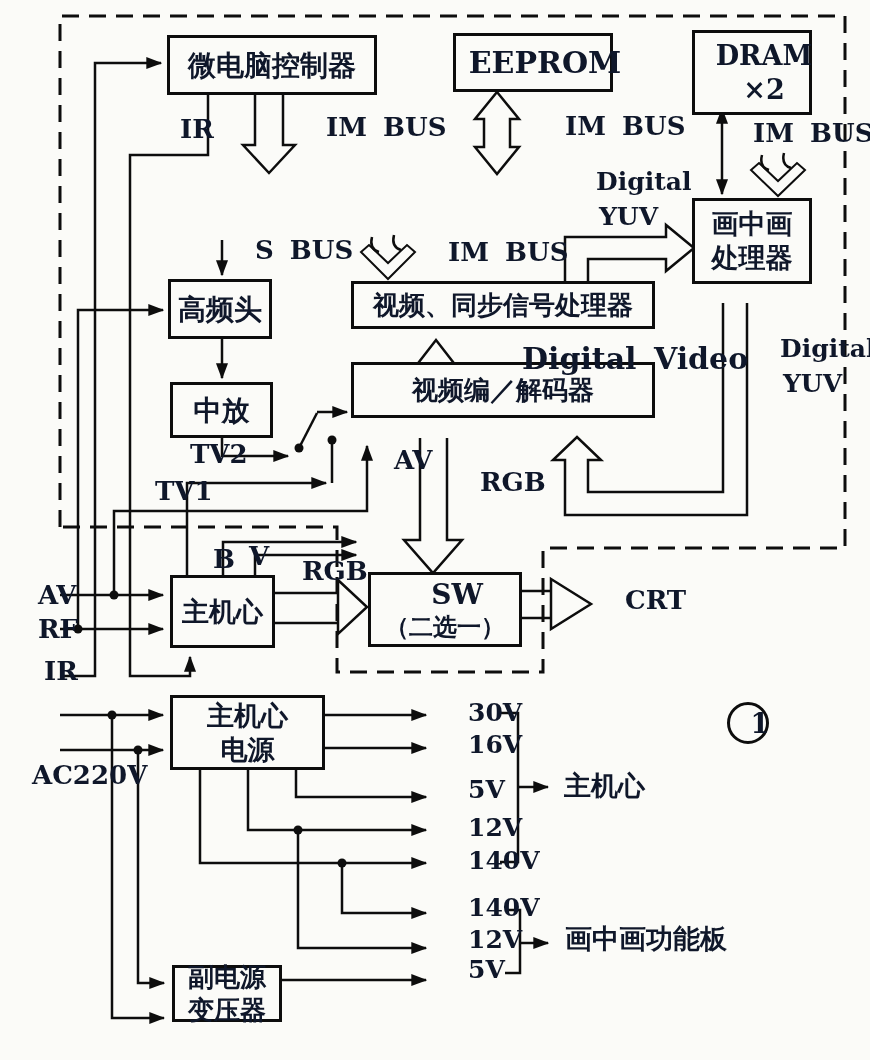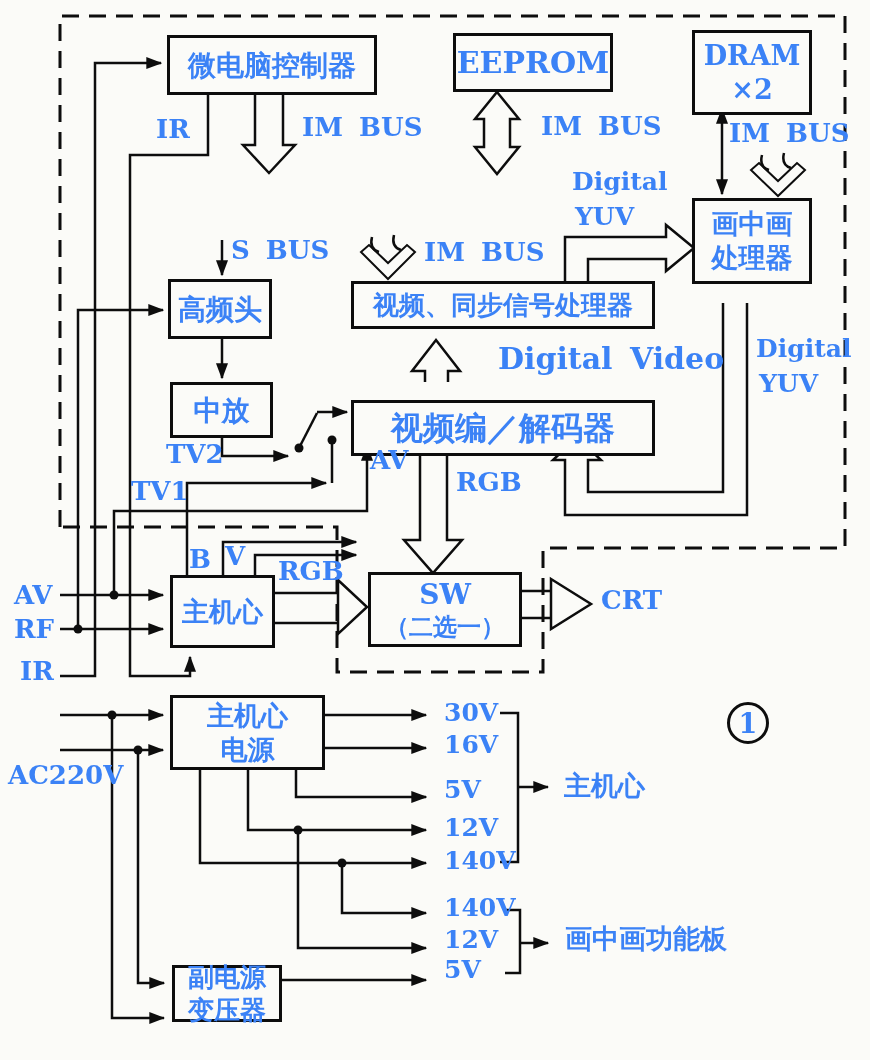--- a/index.html
+++ b/index.html
@@ -1,19 +1,19 @@
 <!DOCTYPE html>
 <html><head>
 <meta charset="utf-8">
 <style>
   html,body{margin:0;padding:0;background:#e9e9e6;}
   .stage{position:relative;width:870px;height:1060px;background:#fbfbf8;overflow:hidden;
-         color:#3b82f6;}
+         color:#0f172a;}
   .cjk{font-family:"DejaVu Sans","Liberation Sans",sans-serif;}
-  .lat{font-family:"DejaVu Serif","Liberation Serif",serif;}
+  .lat{font-family:"DejaVu Serif","Liberation Serif",serif;padding-left:24px;}
   svg.wires{position:absolute;left:0;top:0;z-index:1;}
   .box{position:absolute;z-index:2;box-sizing:border-box;border:3px solid #0d0d0d;
        background:#fbfbf8;display:flex;flex-direction:column;align-items:center;
        justify-content:center;font-weight:bold;text-align:center;line-height:1.25;}
   .lbl{position:absolute;z-index:3;font-weight:bold;white-space:nowrap;line-height:1;
        word-spacing:7px;}
   .fig-circle{position:absolute;z-index:3;width:42px;height:42px;border:3px solid #0d0d0d;
        border-radius:50%;box-sizing:border-box;display:flex;align-items:center;
        justify-content:center;font-weight:bold;font-size:27px;}
 </style>
@@ -131,21 +131,21 @@
   </div>
 
   <div class="box cjk" style="left:170px;top:382px;width:103px;height:56px;font-size:28px">
     <span>中放</span>
   </div>
 
   <div class="box cjk" style="left:351px;top:281px;width:304px;height:48px;font-size:26px">
     <span>视频、同步信号处理器</span>
   </div>
 
-  <div class="box cjk" style="left:351px;top:400px;width:304px;height:56px;font-size:32px">
+  <div class="box cjk" style="left:351px;top:362px;width:304px;height:56px;font-size:26px">
     <span>视频编／解码器</span>
   </div>
 
   <div class="box cjk" style="left:692px;top:198px;width:120px;height:86px;font-size:27px">
     <span>画中画</span>
     <span>处理器</span>
   </div>
 
   <div class="box cjk" style="left:170px;top:575px;width:105px;height:73px;font-size:27px">
     <span>主机心</span>

